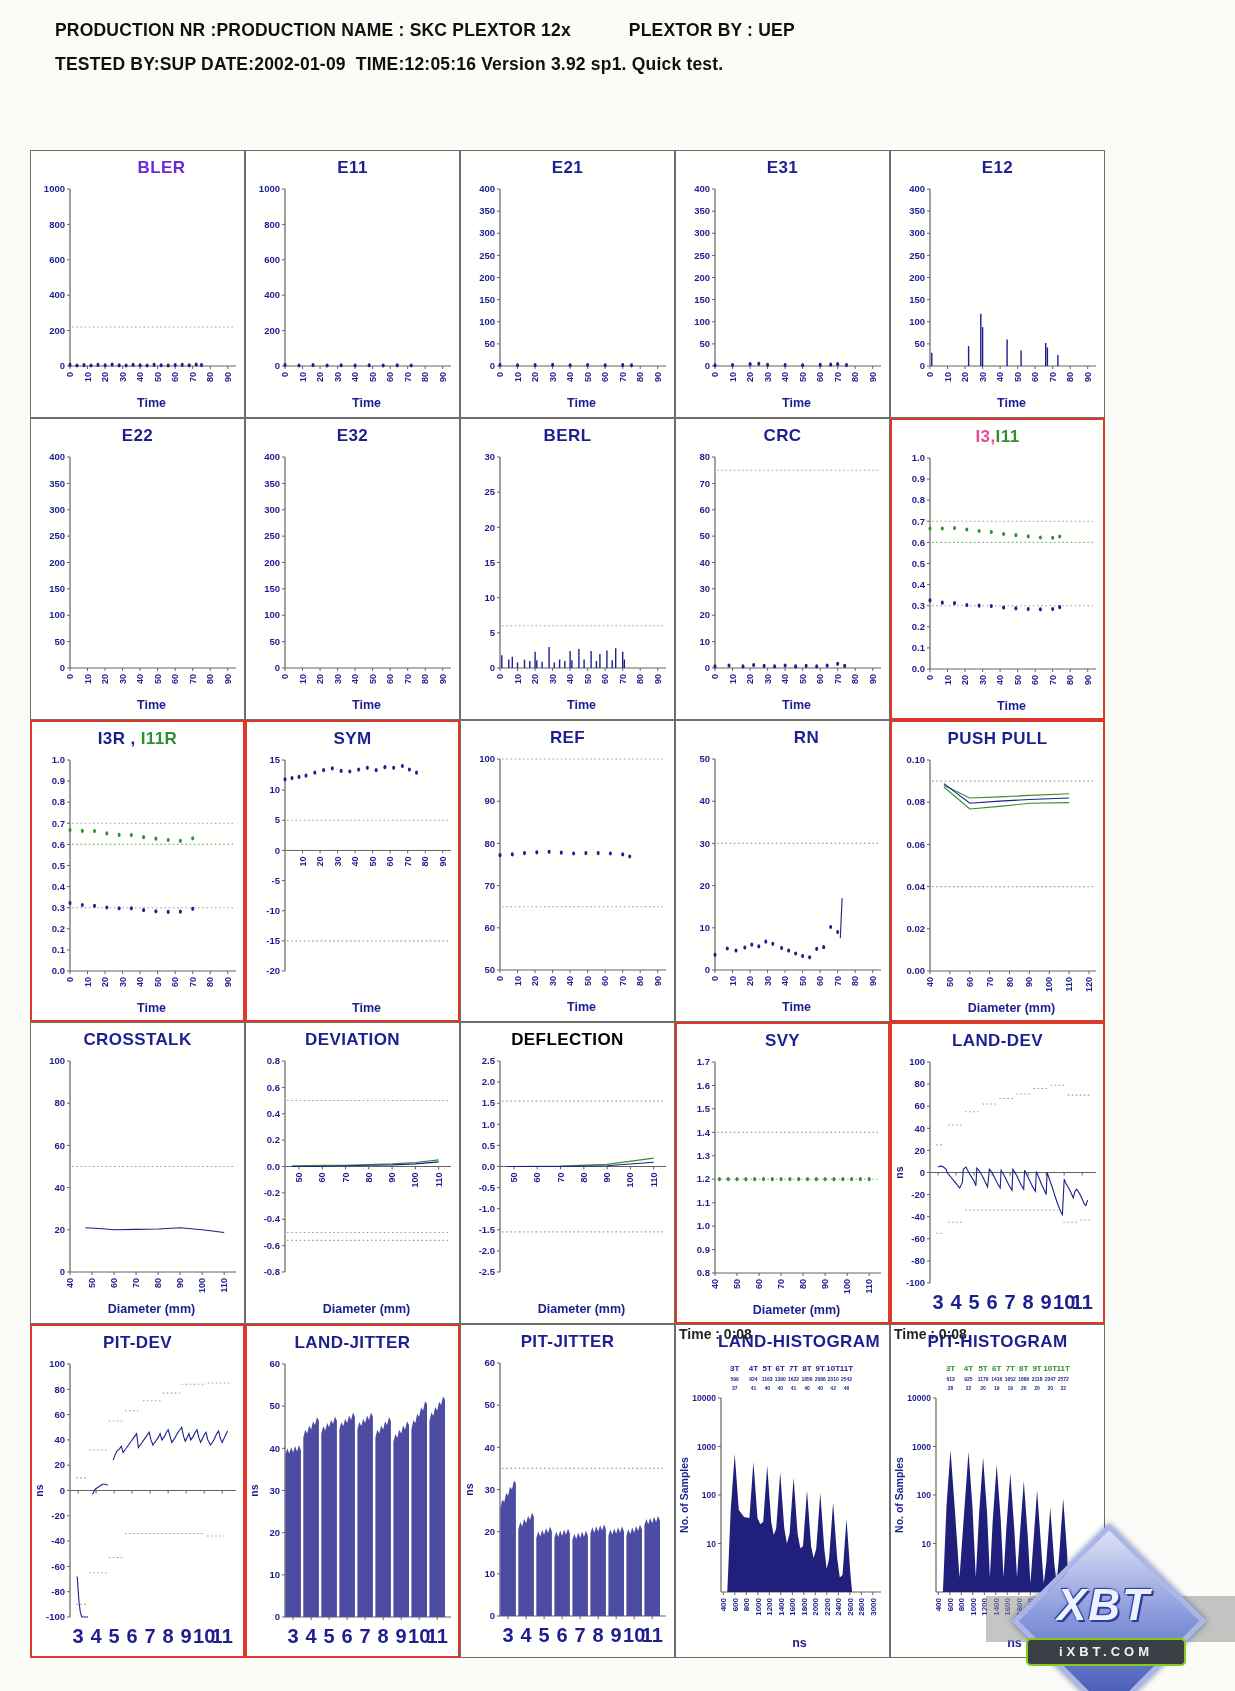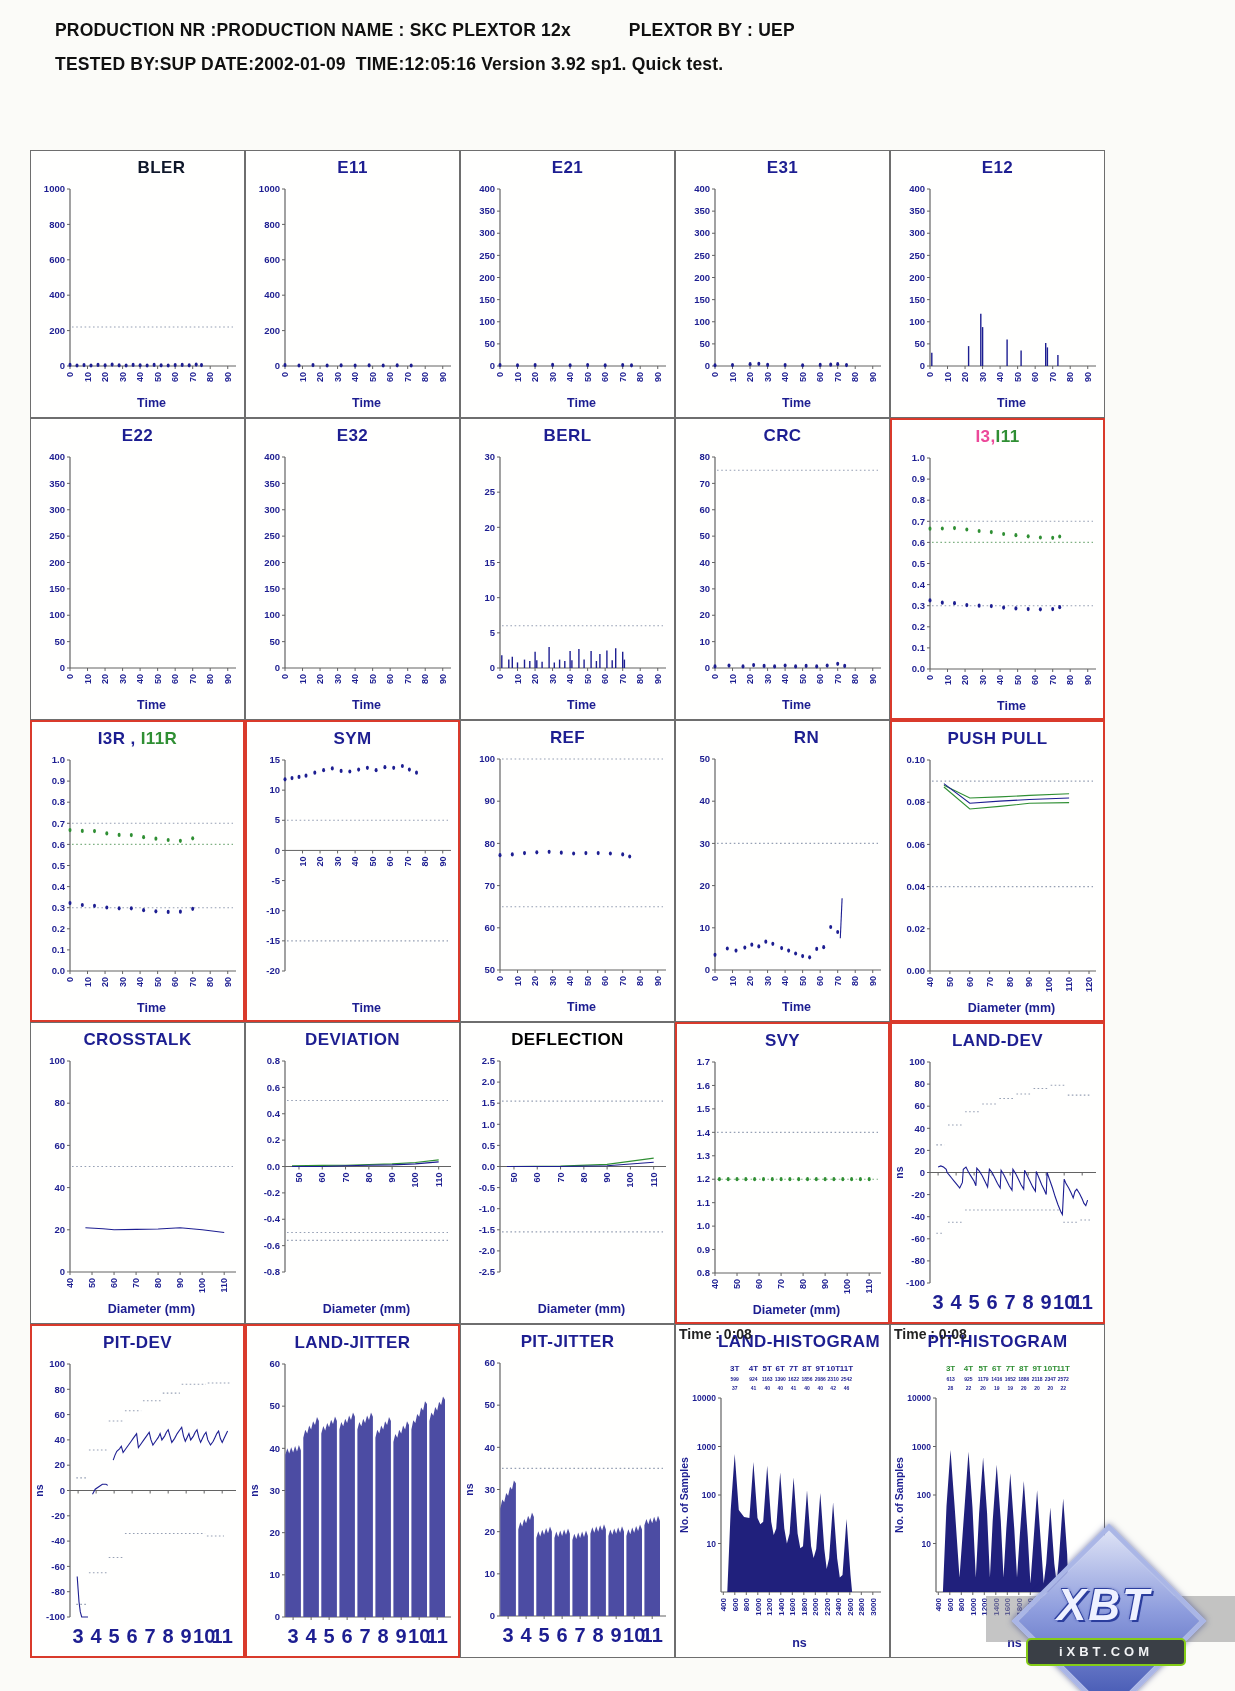--- a/index.html
+++ b/index.html
@@ -39,21 +39,21 @@
 </head>
 <body>
 
 <div class="header">
   <div class="line"><span>PRODUCTION NR :</span><span class="gap1">PRODUCTION NAME : SKC PLEXTOR 12x</span><span class="gap2">PLEXTOR BY : UEP</span></div>
   <div class="line">TESTED BY:SUP DATE:2002-01-09  TIME:12:05:16 Version 3.92 sp1. Quick test.</div>
 </div>
 
 <div class="grid">
     <div class="panel">
-      <div class="ptitle"><span style="color: #0f172a; padding-left: 48px;">BLER</span></div>
+      <div class="ptitle"><span style="color: #6d28d9; padding-left: 48px;">BLER</span></div>
       <svg width="209" height="232" viewBox="0 0 209 232">
         <line x1="37" y1="9" x2="37" y2="186" stroke="#636363" stroke-width="1.2"></line>
         <line x1="37" y1="186" x2="203" y2="186" stroke="#636363" stroke-width="1"></line>
         <line x1="34" y1="186" x2="37" y2="186" stroke="#636363" stroke-width="1"></line>
         <text x="32" y="189.2" text-anchor="end" font-size="9.5" fill="#1d1e91" font-weight="bold">0</text>
         <line x1="34" y1="150.6" x2="37" y2="150.6" stroke="#636363" stroke-width="1"></line>
         <text x="32" y="153.79999999999998" text-anchor="end" font-size="9.5" fill="#1d1e91" font-weight="bold">200</text>
         <line x1="34" y1="115.2" x2="37" y2="115.2" stroke="#636363" stroke-width="1"></line>
         <text x="32" y="118.4" text-anchor="end" font-size="9.5" fill="#1d1e91" font-weight="bold">400</text>
         <line x1="34" y1="79.8" x2="37" y2="79.8" stroke="#636363" stroke-width="1"></line>

